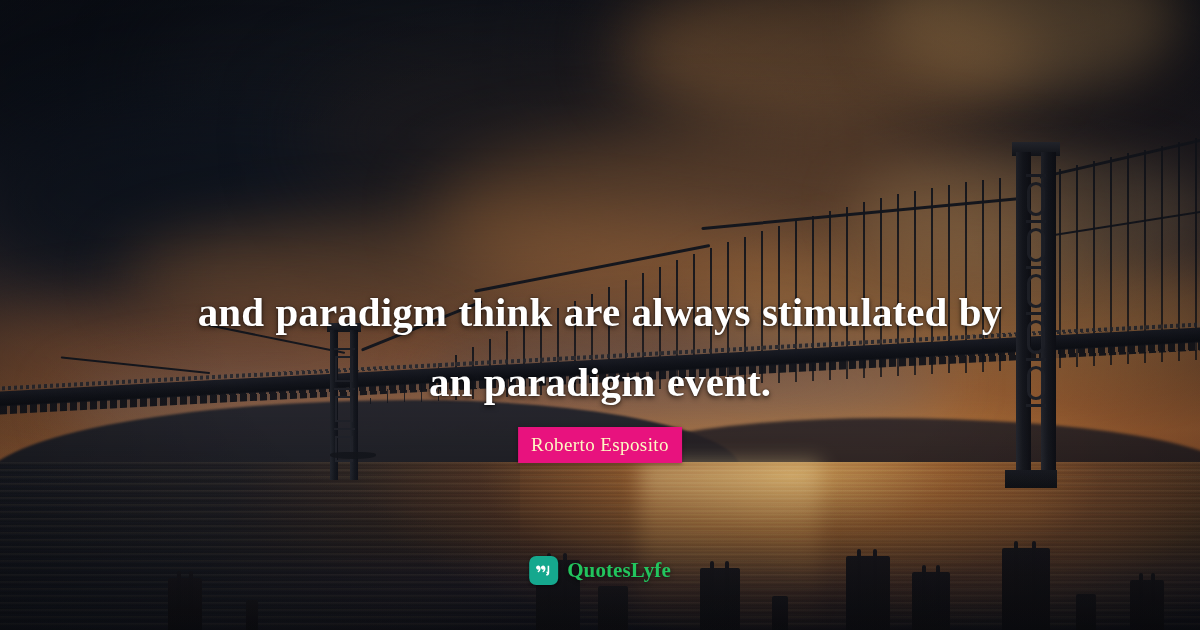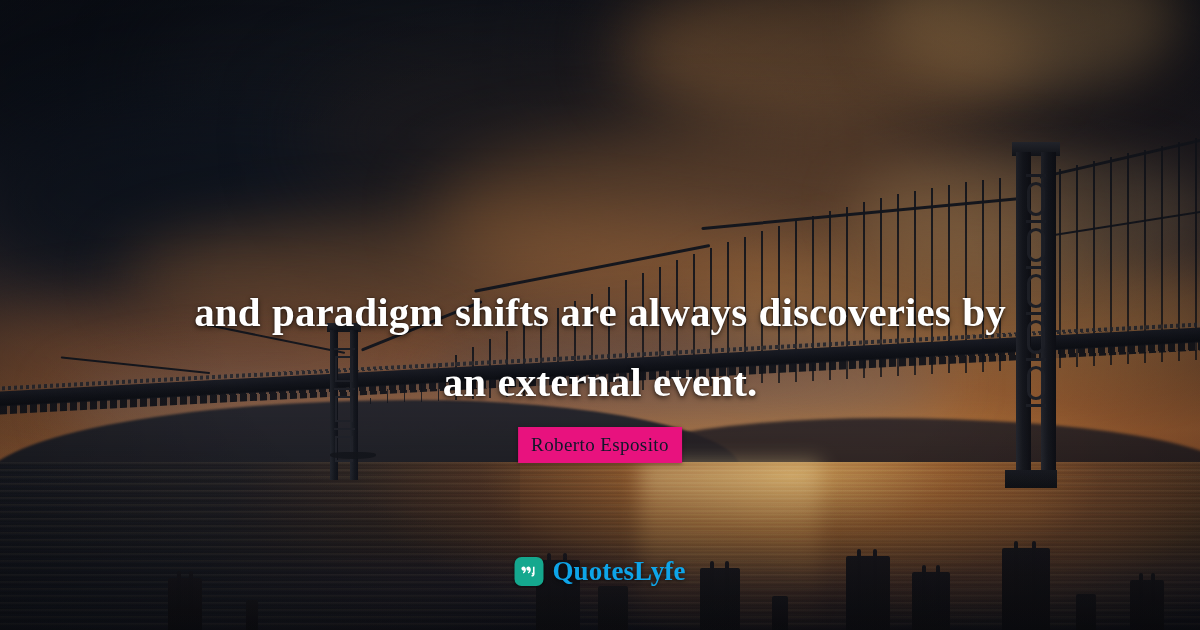--- a/index.html
+++ b/index.html
@@ -271,21 +271,21 @@
     text-shadow:0 2px 5px rgba(0,0,0,.62), 0 0 2px rgba(0,0,0,.45);
     word-spacing:1px;
   }
 
   .author-wrap{
     position:absolute; left:50%; top:427px; transform:translateX(-50%);
   }
   .author-badge{
     display:inline-block;
     background:#e8127e;
-    color:#0f172a;
+    color:#fef9c3;
     font-family:"Liberation Serif", serif;
     font-weight:400;
     font-size:19px;
     line-height:1;
     padding:8px 13px 9px;
     letter-spacing:.4px;
     white-space:nowrap;
     box-shadow:0 1px 4px rgba(0,0,0,.35);
   }
 
@@ -294,24 +294,24 @@
     display:flex; align-items:center; gap:9px;
   }
   .brand-logo{
     width:29px; height:29px; border-radius:7px;
     background:#15a88e;
     display:flex; align-items:center; justify-content:center;
     box-shadow:0 1px 3px rgba(0,0,0,.45);
   }
   .brand-logo svg{ display:block; }
   .brand-name{
-    color:#0ea5e9;
+    color:#22c55e;
     font-family:"Liberation Serif", serif;
     font-weight:700;
-    font-size:27px;
+    font-size:21px;
     letter-spacing:.1px;
     text-shadow:0 1px 4px rgba(0,0,0,.6);
   }
 </style>
 </head>
 <body>
 
 <div class="quote-card">
 
   <div class="photo">
@@ -473,22 +473,22 @@
     </div>
 
     <div class="grade"></div>
     <div class="scrim"></div>
   </div>
 
   <div class="content">
 
     <div class="quote-text">
       <br>
-      <span>and paradigm shifts are always discoveries by</span><br>
-      <span>an external event.</span>
+      <span>and paradigm think are always stimulated by</span><br>
+      <span>an paradigm event.</span>
     </div>
 
     <div class="author-wrap">
       <span class="author-badge">Roberto Esposito</span>
     </div>
 
     <div class="brand">
       <span class="brand-logo">
         <svg width="19" height="19" viewBox="0 0 24 24" aria-hidden="true">
           <path d="M5.1 5.6c-1.5 0-2.7 1.2-2.7 2.7S3.6 11 5.1 11c.35 0 .68-.07.98-.19-.2 1.0-.9 1.75-1.78 2.1l.62 1.5c1.95-.72 3.2-2.52 3.2-4.82 0-2.2-1.25-3.99-3.02-3.99z" fill="#ffffff"></path>

